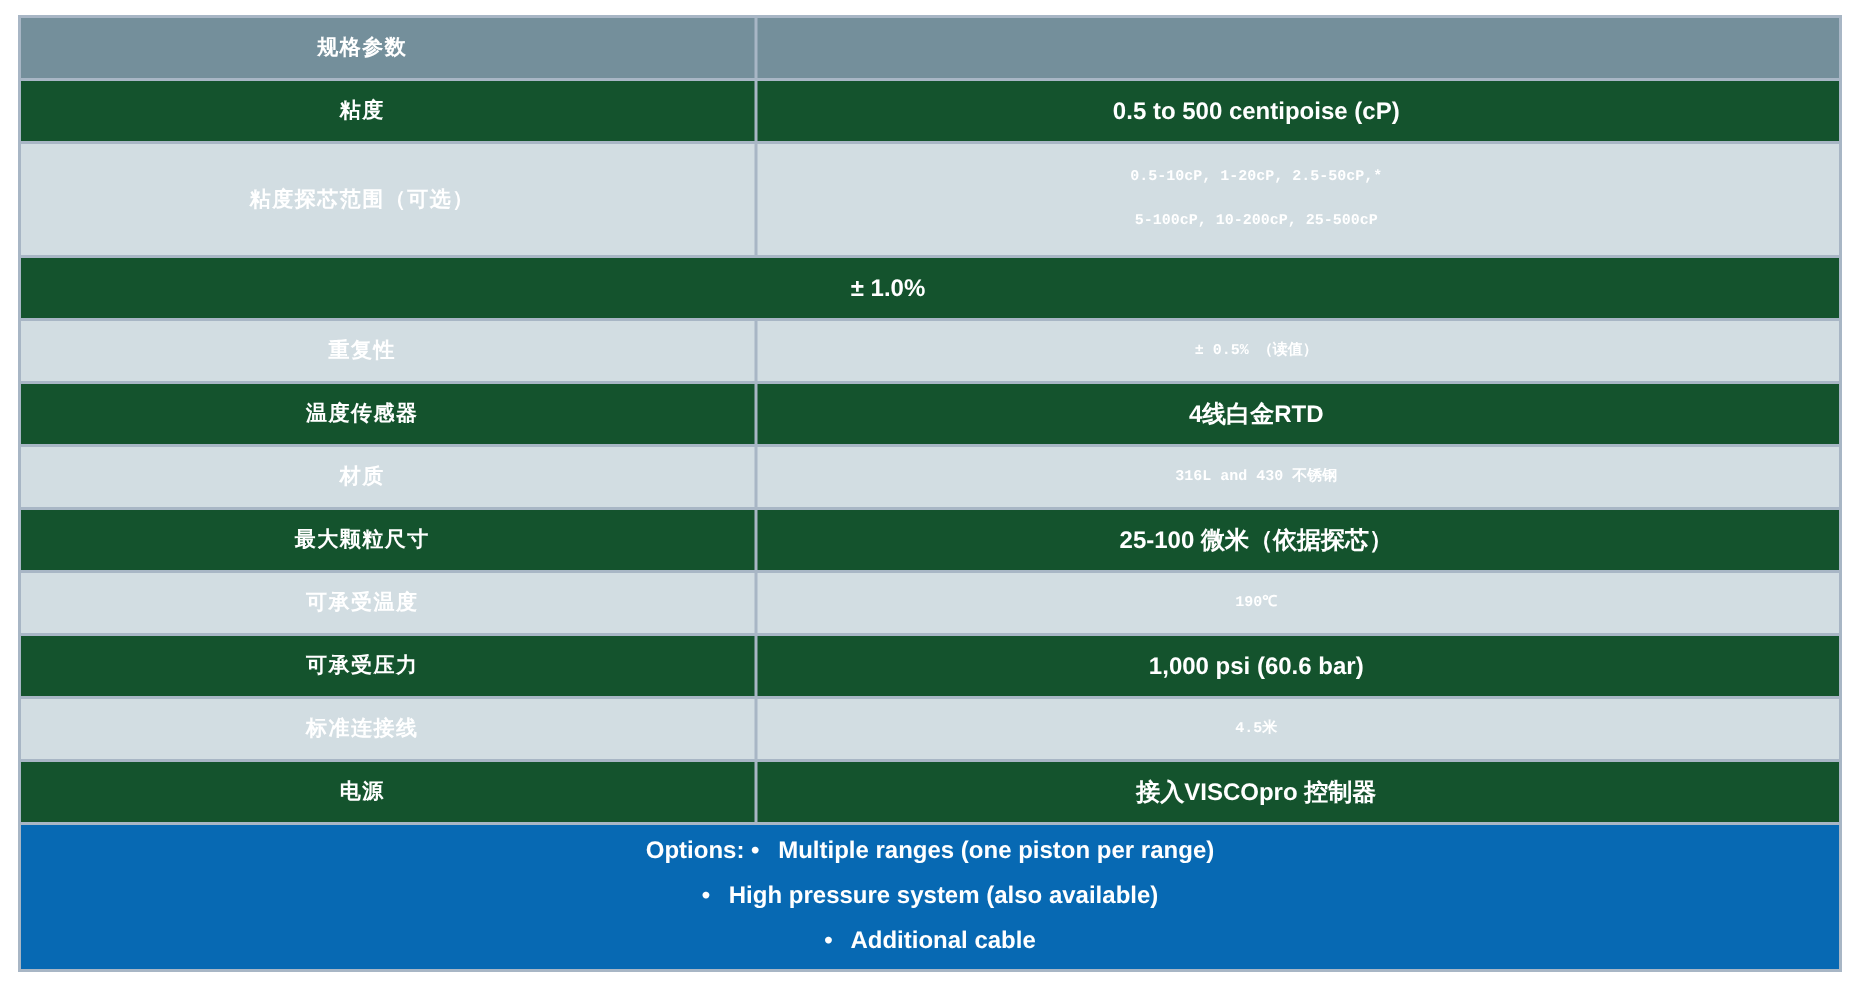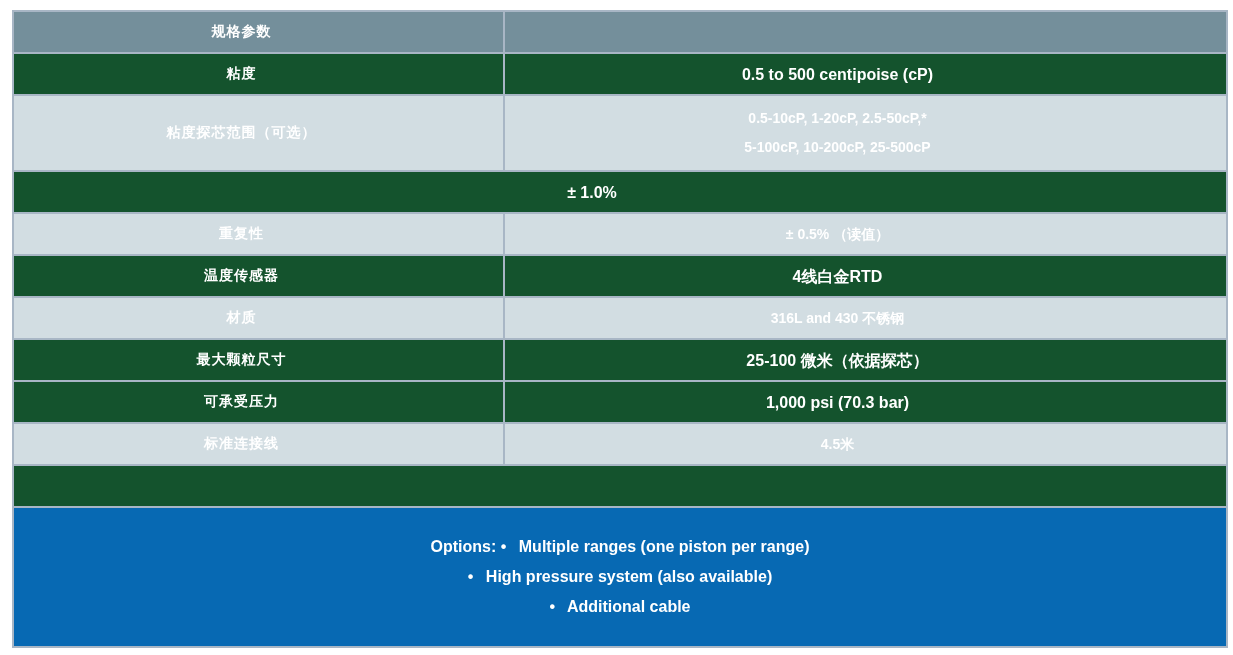--- a/index.html
+++ b/index.html
@@ -28,21 +28,21 @@
     border-right:2px solid #A8B6C5;
     font-size:14px;letter-spacing:1px;
     padding-right:34px; 
   }
   .cell.value{
     flex:1 1 auto;flex-direction:column;
     font-size:16px;line-height:29px;
     padding-right:56px; 
     text-align:center;
   }
-  .row.light .cell.value{font-size:14px;}
+  .row.light .cell.value{font-size:10px;font-family:Liberation Mono, monospace;}
   .row.header-row{background:#748F9B;}
   .row.blue{background:#14532d;}
   .row.light{background:#D2DDE2;}
   .options-row{
     background:#0769B3;
     display:flex;flex-direction:column;
     align-items:center;justify-content:center;
     color:#fff;font-weight:bold;font-size:16px;
   }
   .opt-line{line-height:30px;text-align:center;}
@@ -89,32 +89,38 @@
   <div class="row light h42">
     <div class="cell label">材质</div>
     <div class="cell value">316L and 430 不锈钢</div>
   </div>
 
   <div class="row blue h42">
     <div class="cell label">最大颗粒尺寸</div>
     <div class="cell value">25-100 微米（依据探芯）</div>
   </div>
 
+  <div class="row light h42">
+    <div class="cell label">可承受温度</div>
+    <div class="cell value">190℃</div>
+  </div>
 
   <div class="row blue h42">
     <div class="cell label">可承受压力</div>
-    <div class="cell value">1,000 psi (70.3 bar)</div>
+    <div class="cell value">1,000 psi (60.6 bar)</div>
   </div>
 
   <div class="row light h42">
     <div class="cell label">标准连接线</div>
     <div class="cell value">4.5米</div>
   </div>
 
   <div class="row blue h42">
+    <div class="cell label">电源</div>
+    <div class="cell value">接入VISCOpro 控制器</div>
   </div>
 
   <div class="row options-row">
     <div class="opt-line">
       <span class="opt-label">Options:</span>
       <span class="bullet">•</span>
       <span>Multiple ranges (one piston per range)</span>
     </div>
     <div class="opt-line">
       <span class="bullet">•</span>

